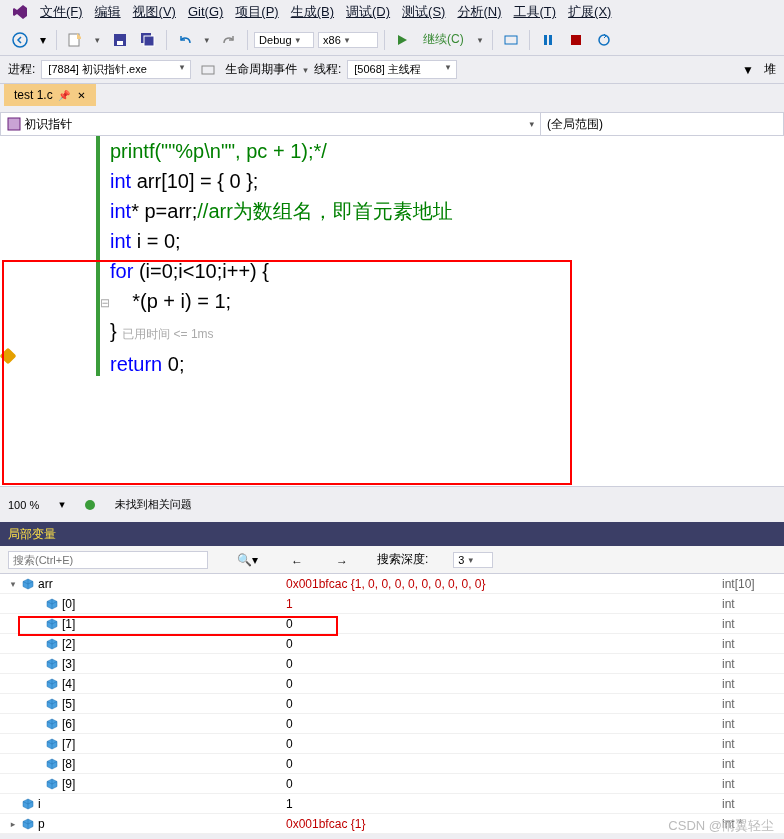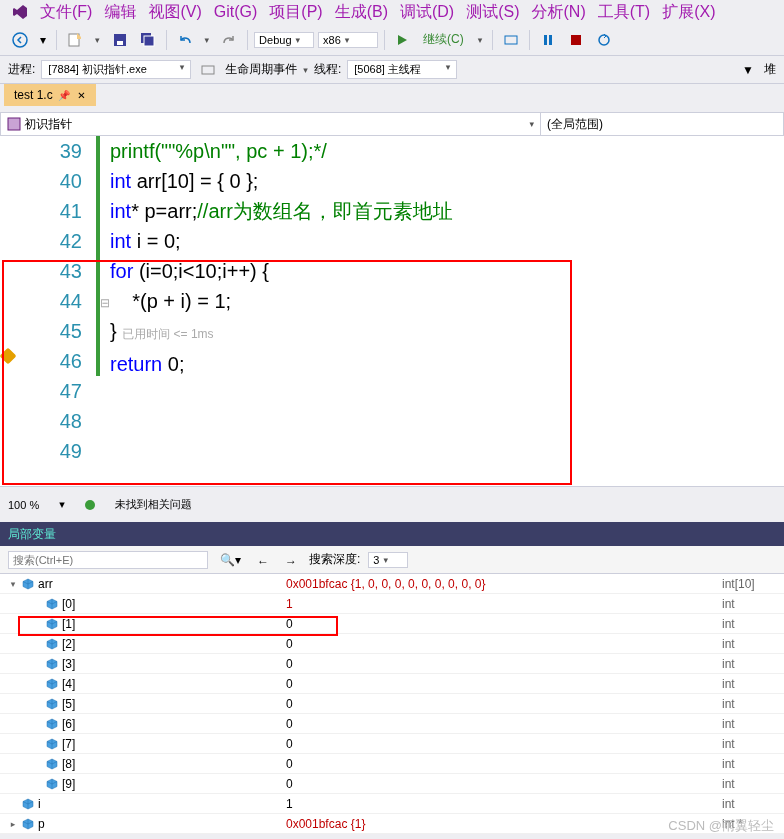--- a/index.html
+++ b/index.html
@@ -1,18 +1,18 @@
 <!DOCTYPE html>
 <html><head>
 <meta charset="utf-8">
 <style>
 * { margin: 0; padding: 0; box-sizing: border-box; font-family: "Microsoft YaHei", Arial, sans-serif; }
 body { background: #eeeef2; width: 784px; height: 839px; overflow: hidden; font-size: 12px; }
 .menubar { background: #eeeef2; padding: 4px 8px; display: flex; gap: 2px; align-items: center; height: 24px; }
-.menu-item { padding: 2px 6px; color: #a21caf; cursor: pointer; white-space: nowrap; font-size: 16px; }
+.menu-item { padding: 2px 6px; color: #0f172a; cursor: pointer; white-space: nowrap; font-size: 13px; text-decoration: underline; }
 .toolbar { background: #eeeef2; padding: 4px 8px; display: flex; align-items: center; gap: 4px; height: 32px; border-bottom: 1px solid #cccedb; }
 .tb-btn { padding: 2px 4px; display: flex; align-items: center; cursor: pointer; }
 .tb-sep { width: 1px; height: 20px; background: #cccedb; margin: 0 2px; }
 .combo { background: #fff; border: 1px solid #cccedb; padding: 1px 4px; font-size: 11px; display: flex; align-items: center; gap: 4px; }
 .combo-sm { width: 60px; }
 .play-btn { color: #388a34; display: flex; align-items: center; gap: 14px; }
 .procbar { background: #eeeef2; padding: 4px 8px; display: flex; align-items: center; gap: 6px; height: 28px; border-bottom: 1px solid #cccedb; font-size: 12px; }
 .proc-combo { background: #fff; border: 1px solid #cccedb; padding: 1px 6px; font-size: 11px; min-width: 150px; display: flex; justify-content: space-between; }
 .tabbar { background: #eeeef2; display: flex; align-items: flex-start; height: 28px; padding-left: 4px; }
 .tab { background: #f5cc84; padding: 4px 10px; display: flex; align-items: center; gap: 6px; font-size: 12px; }
@@ -27,22 +27,22 @@
 .greenbar { position: absolute; left: 96px; top: 0; width: 4px; height: 240px; background: #3a9c3a; }
 .code { position: absolute; left: 110px; top: 0; font-family: Consolas, monospace; font-size: 20px; line-height: 30px; white-space: pre; }
 .kw { color: #0000ff; }
 .com { color: #008000; }
 .hint { color: #aaa; font-size: 12px; }
 .redbox1 { position: absolute; border: 2px solid red; left: 2px; top: 124px; width: 570px; height: 225px; pointer-events: none; }
 .bp { position: absolute; left: 2px; top: 214px; width: 12px; height: 12px; background: #e5a000; border-radius: 2px; transform: rotate(45deg); }
 .foldmark { position: absolute; left: 100px; top: 160px; color: #aaa; font-size: 12px; }
 .statusbar { background: #eeeef2; border-top: 1px solid #cccedb; padding: 2px 8px; font-size: 11px; display: flex; align-items: center; gap: 20px; height: 36px; }
 .green-dot { width: 10px; height: 10px; background: #3a9c3a; border-radius: 50%; }
-.locals-header { background: #3b3e66; color: #5eead4; padding: 4px 8px; font-size: 12px; height: 24px; display: flex; align-items: flex-start; }
-.locals-search { background: #f5f5f5; padding: 4px 8px; display: flex; align-items: center; gap: 8px; height: 28px; border-bottom: 1px solid #cccedb; }
+.locals-header { background: #3b3e66; color: #fde047; padding: 4px 8px; font-size: 12px; height: 24px; display: flex; align-items: flex-start; }
+.locals-search { background: #f5f5f5; padding: 4px 8px; display: flex; align-items: center; gap: 25px; height: 28px; border-bottom: 1px solid #cccedb; }
 .search-input { border: 1px solid #cccedb; padding: 2px 4px; width: 200px; font-size: 11px; }
 .locals-table { background: #fff; }
 .lt-header { display: flex; background: #eeeef2; border-bottom: 1px solid #cccedb; font-size: 12px; font-weight: normal; }
 .lt-header > div { padding: 4px 8px; border-right: 1px solid #cccedb; }
 .col-name { width: 278px; }
 .col-val { width: 436px; }
 .col-type { width: 70px; }
 .lt-row { display: flex; font-size: 12px; border-bottom: 1px solid #f0f0f0; height: 20px; align-items: center; }
 .lt-row > div { padding: 1px 8px; overflow: hidden; }
 .cell-name { width: 278px; display: flex; align-items: center; gap: 4px; }
@@ -191,33 +191,20 @@
           <rect x="1" y="1" width="12" height="12" fill="#c9a3d4" stroke="#68217a"></rect>
         </svg> <span>初识指针</span></span>
     <span class="chev">▾</span>
   </div>
   <div class="nav-combo">
     <span>(全局范围)</span>
   </div>
 </div>
 
 <div class="editor">
-  <div class="gutter" id="gutter">
-      <div class="ln">39</div>
-      <div class="ln">40</div>
-      <div class="ln">41</div>
-      <div class="ln">42</div>
-      <div class="ln">43</div>
-      <div class="ln">44</div>
-      <div class="ln">45</div>
-      <div class="ln">46</div>
-      <div class="ln">47</div>
-      <div class="ln">48</div>
-      <div class="ln">49</div>
-    </div>
   <div class="greenbar"></div>
   <div class="bp"></div>
   <div class="foldmark">⊟</div>
   <div class="code" id="code"><div class="com">printf(""%p\n"", pc + 1);*/</div><div></div><div><span class="kw">int</span><span> arr[10] = { 0 };</span></div><div><span class="kw">int</span><span>* p=arr;</span><span class="com">//arr为数组名，即首元素地址</span></div><div><span class="kw">int</span><span> i = 0;</span></div><div><span class="kw">for</span><span> (i=0;i&lt;10;i++) {</span></div><div>    *(p + i) = 1;</div><div><span>} </span><span class="hint">已用时间 &lt;= 1ms</span></div><div></div><div></div><div><span class="kw">return</span><span> 0;</span></div></div>
   <div class="redbox1"></div>
 </div>
 
 <div class="statusbar">
   <span>100 %</span>
   <span>▾</span>

